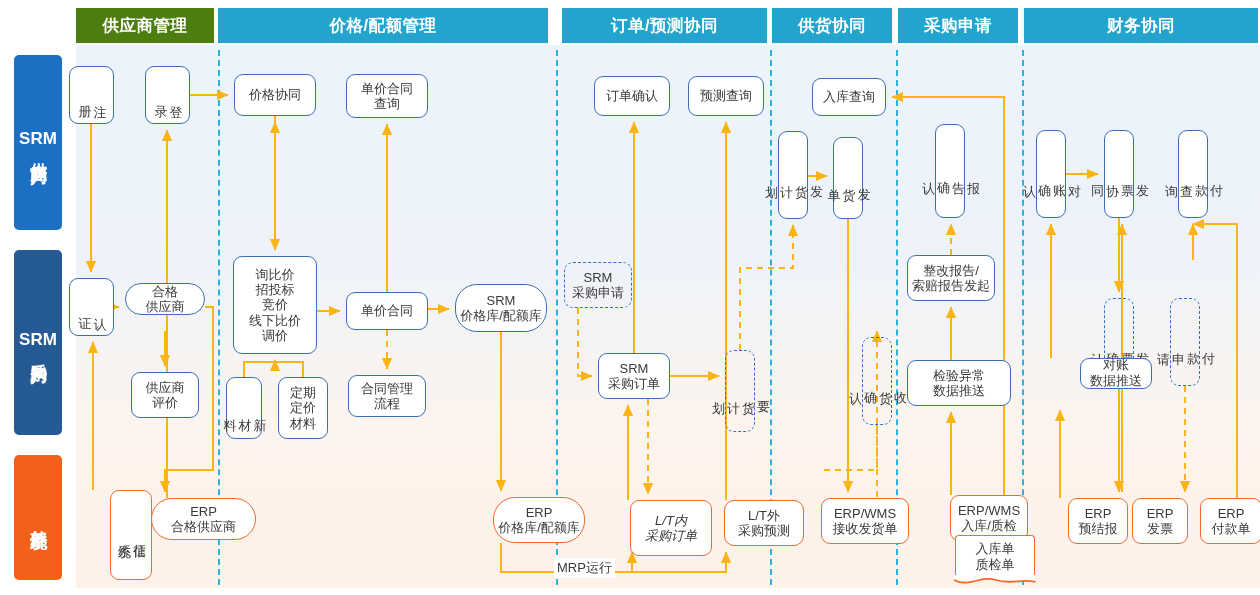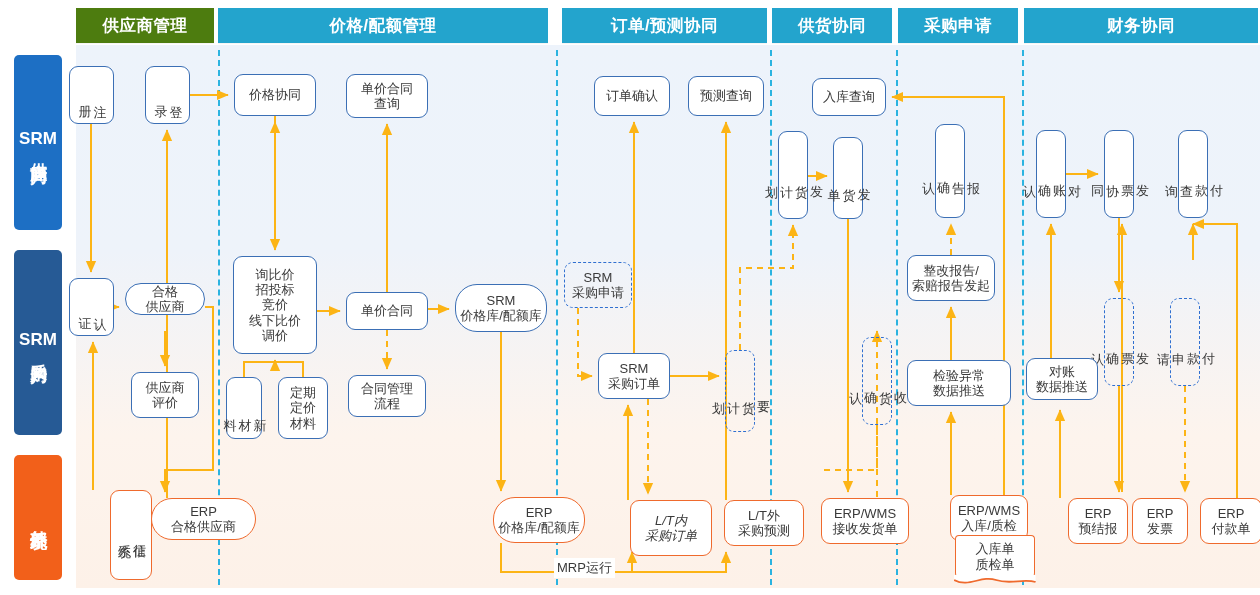--- a/index.html
+++ b/index.html
@@ -390,21 +390,21 @@
 票
 确
 认</span>
       </div>
       <div class="node n-blue-dash" style="left: 1170px; top: 298px; width: 30px; height: 88px;">
         <span class="vtext" style="white-space: pre-line;">付
 款
 申
 请</span>
       </div>
-      <div class="node n-blue" style="left: 1026px; top: 358px; width: 72px; height: 42px;">
+      <div class="node n-blue" style="left: 1080px; top: 358px; width: 72px; height: 31px; align-items: flex-end;">
         <span style="white-space: pre-line;">对账
 数据推送</span>
       </div>
       <div class="node n-orange" style="left: 1030px; top: 498px; width: 60px; height: 46px;">
         <span style="white-space: pre-line;">ERP
 预结报</span>
       </div>
       <div class="node n-orange" style="left: 1094px; top: 498px; width: 56px; height: 46px;">
         <span style="white-space: pre-line;">ERP
 发票</span>

